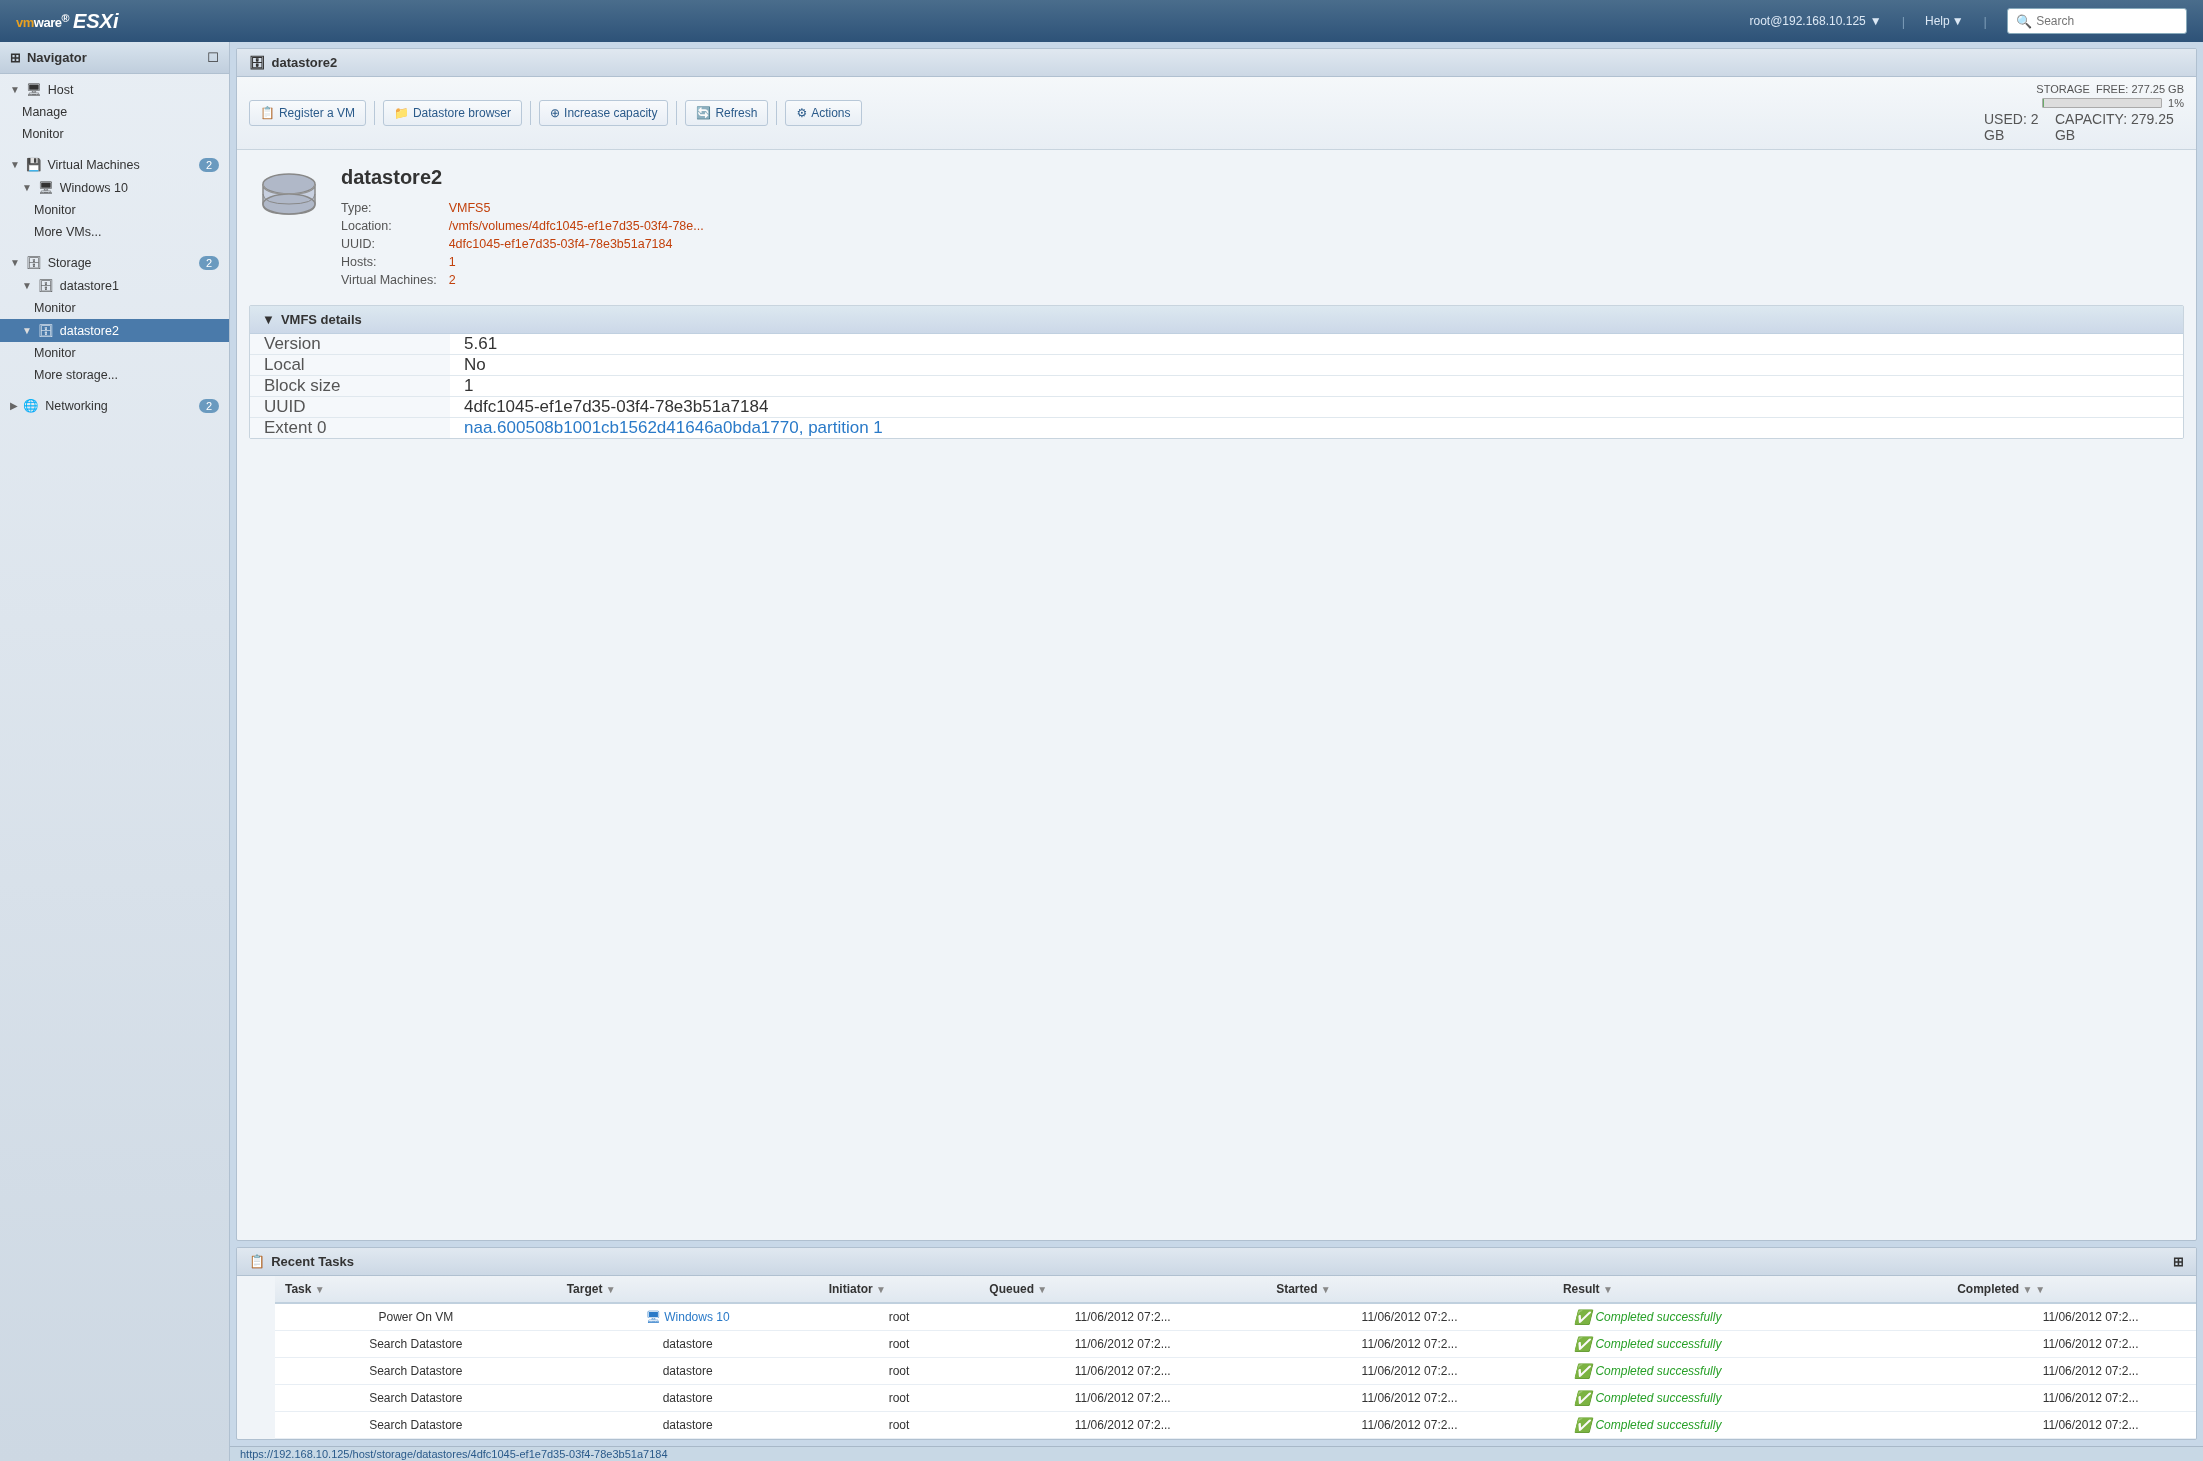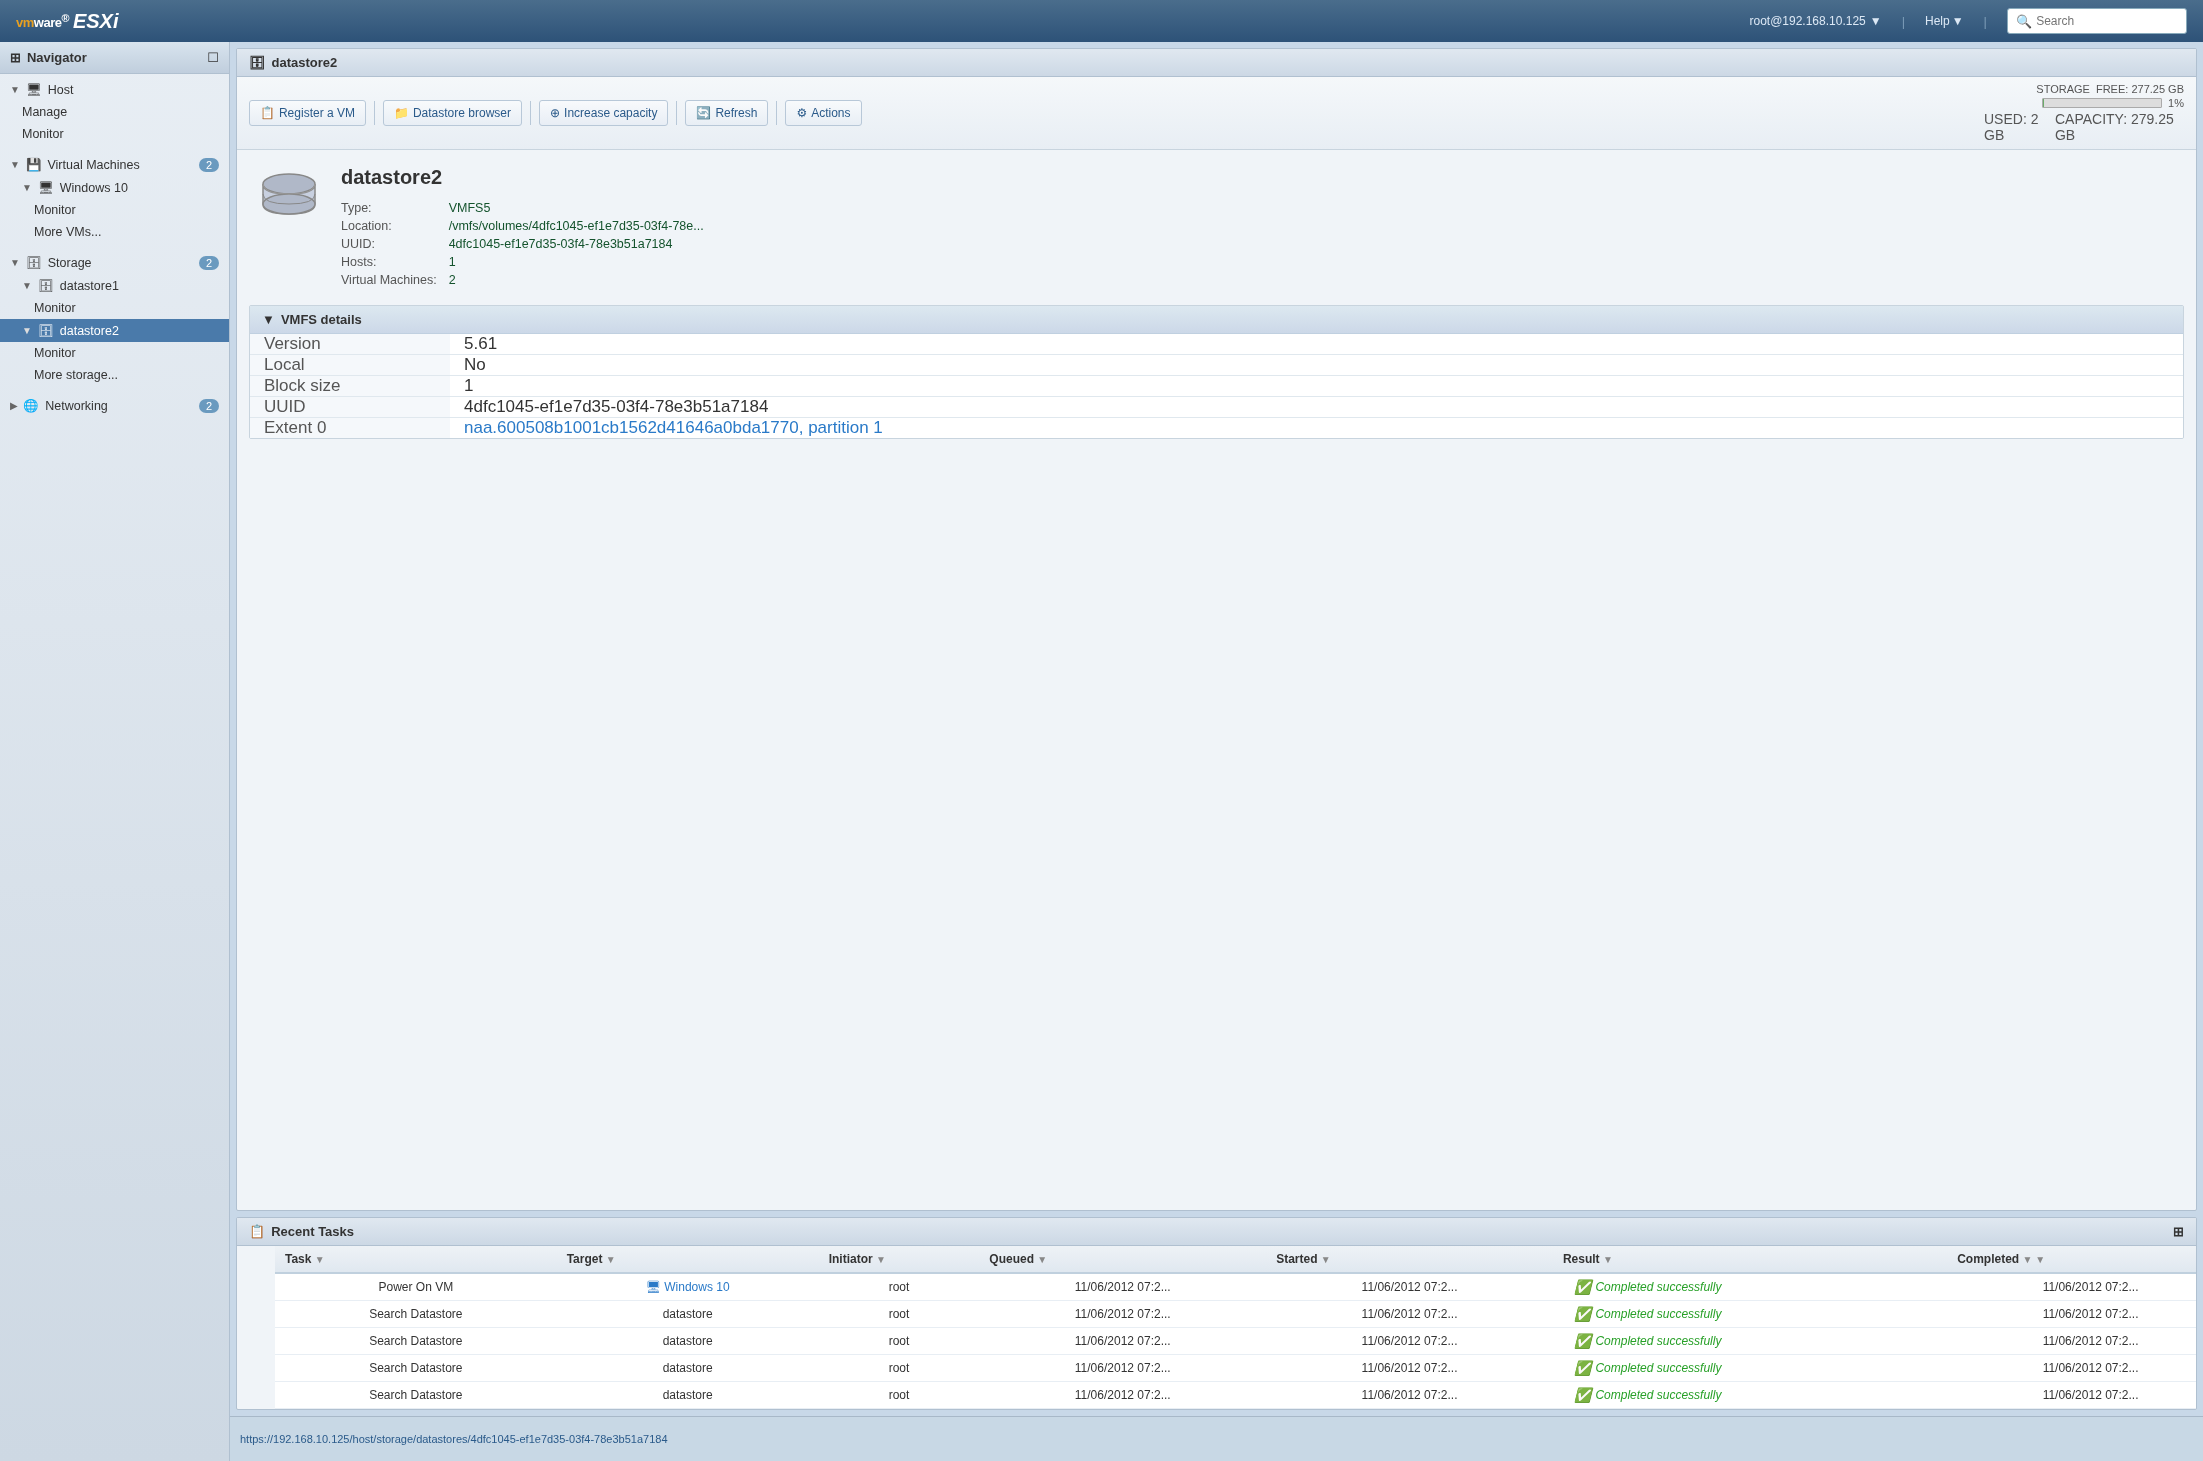--- a/index.html
+++ b/index.html
@@ -242,21 +242,21 @@
     }
     .ds-meta-table td {
       padding: 2px 12px 2px 0;
       vertical-align: top;
     }
     .ds-meta-table td:first-child {
       font-weight: normal;
       color: #555;
       white-space: nowrap;
     }
-    .ds-meta-table td:last-child { color: #14532d; }
+    .ds-meta-table td:last-child { color: #c2410c; }
 
     
     .vmfs-section {
       border: 1px solid #c8d4de;
       border-radius: 2px;
       margin: 0 12px 12px 12px;
       overflow: hidden;
     }
     .vmfs-header {
       background: linear-gradient(180deg, #dce8f0 0%, #ccd8e8 100%);
@@ -344,21 +344,21 @@
       font-style: italic;
     }
     .success-icon { color: #28a028; font-size: 14px; }
 
     .tasks-scroll { overflow-y: auto; flex: 1; }
 
     
     #statusbar {
       background: #c8d8e5;
       border-top: 1px solid #a8b8c8;
-      padding: 16px 10px;
+      padding: 1px 10px;
       font-size: 11px;
       color: #2a5a8a;
     }
 
     
     ::-webkit-scrollbar { width: 8px; height: 8px; }
     ::-webkit-scrollbar-track { background: #dde8f0; }
     ::-webkit-scrollbar-thumb { background: #a0b4c8; border-radius: 4px; }
   </style>
 </head>

